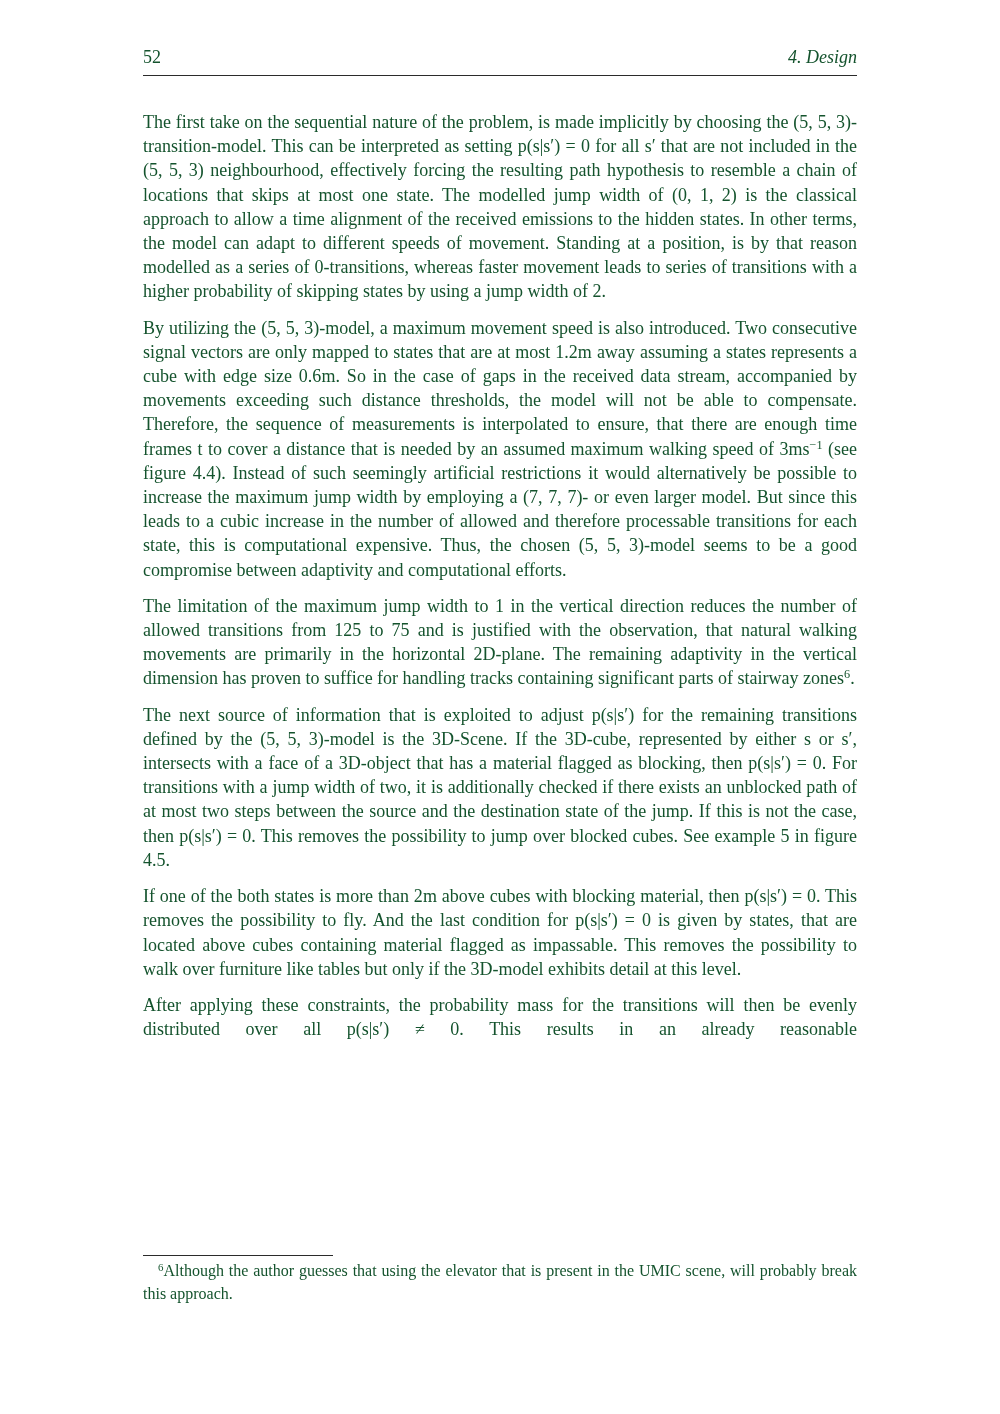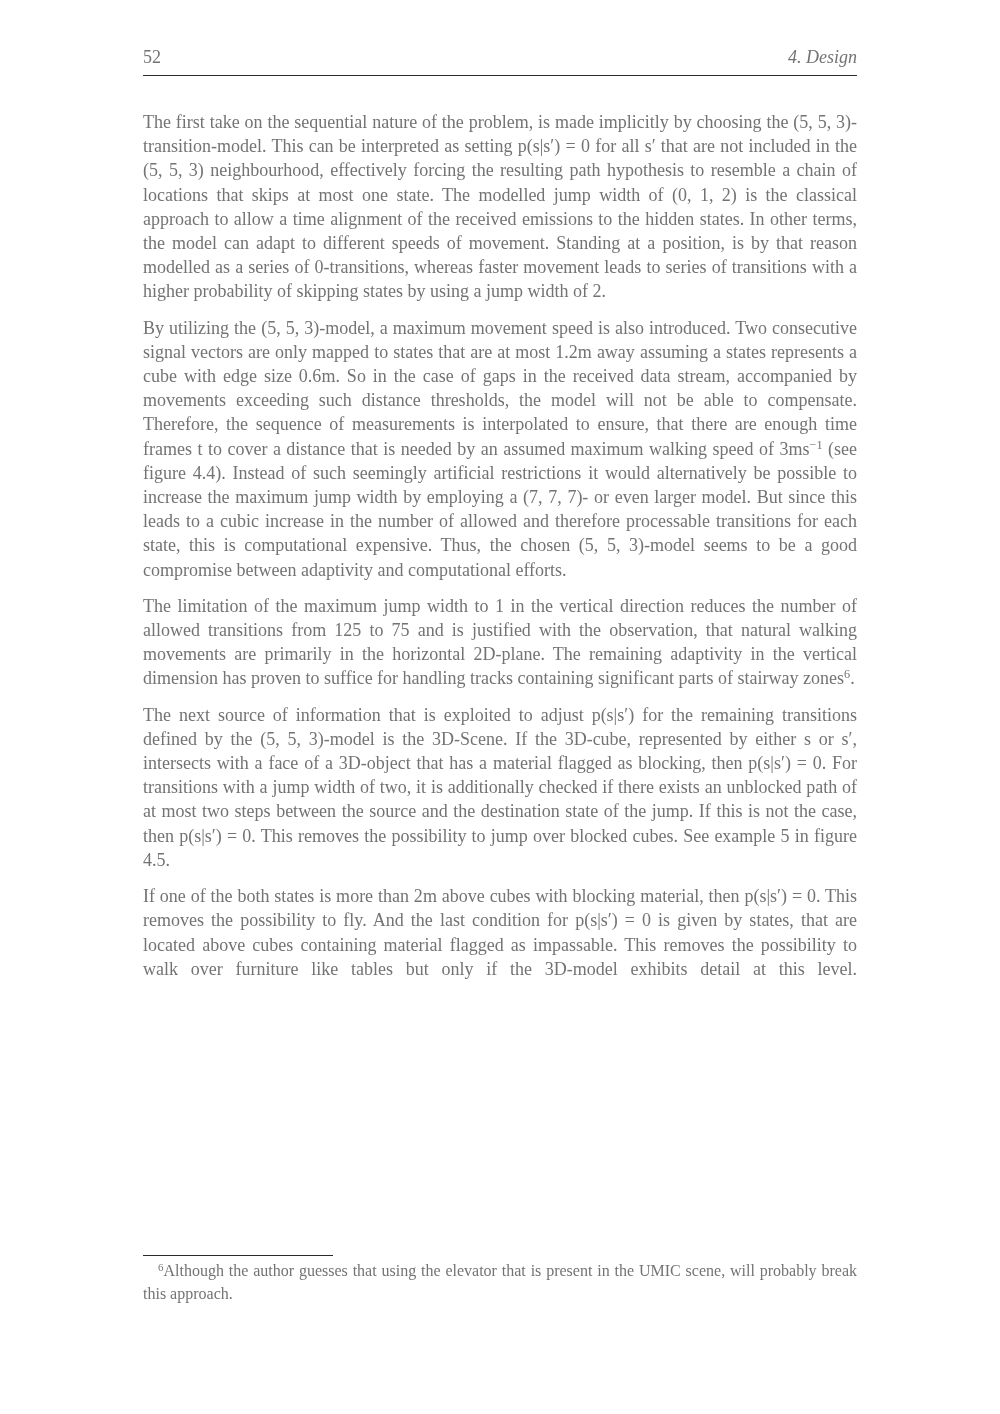--- a/index.html
+++ b/index.html
@@ -6,21 +6,21 @@
     margin: 0;
     padding: 0;
     background: #ffffff;
   }
   .page {
     position: relative;
     width: 1000px;
     height: 1414px;
     background: #ffffff;
     font-family: "Liberation Serif", serif;
-    color: #737373;
+    color: #14532d;
     overflow: hidden;
   }
   .page-header {
     position: absolute;
     left: 143px;
     top: 47px;
     width: 714px;
     display: flex;
     justify-content: space-between;
     align-items: baseline;
@@ -90,20 +90,21 @@
   </header>
 
   <div class="header-rule"></div>
 
   <main class="body-text" id="paragraphs">
       <p class="para"><span>The first take on the sequential nature of the problem, is made implicitly by choosing the (5, 5, 3)-transition-model. This can be interpreted as setting </span><span class="i">p(s|s′) = 0</span><span> for all </span><span class="i">s′</span><span> that are not included in the (5, 5, 3) neighbourhood, effectively forcing the resulting path hypothesis to resemble a chain of locations that skips at most one state. The modelled jump width of (0, 1, 2) is the classical approach to allow a time alignment of the received emissions to the hidden states. In other terms, the model can adapt to different speeds of movement. Standing at a position, is by that reason modelled as a series of 0-transitions, whereas faster movement leads to series of transitions with a higher probability of skipping states by using a jump width of 2.</span></p>
       <p class="para"><span>By utilizing the (5, 5, 3)-model, a maximum movement speed is also introduced. Two consecutive signal vectors are only mapped to states that are at most 1.2</span><span class="i">m</span><span> away assuming a states represents a cube with edge size 0.6</span><span class="i">m</span><span>. So in the case of gaps in the received data stream, accompanied by movements exceeding such distance thresholds, the model will not be able to compensate. Therefore, the sequence of measurements is interpolated to ensure, that there are enough time frames </span><span class="i">t</span><span> to cover a distance that is needed by an assumed maximum walking speed of 3</span><span class="i">ms</span><span class="sup">−1</span><span> (see figure 4.4). Instead of such seemingly artificial restrictions it would alternatively be possible to increase the maximum jump width by employing a (7, 7, 7)- or even larger model. But since this leads to a cubic increase in the number of allowed and therefore processable transitions for each state, this is computational expensive. Thus, the chosen (5, 5, 3)-model seems to be a good compromise between adaptivity and computational efforts.</span></p>
       <p class="para"><span>The limitation of the maximum jump width to 1 in the vertical direction reduces the number of allowed transitions from 125 to 75 and is justified with the observation, that natural walking movements are primarily in the horizontal 2D-plane. The remaining adaptivity in the vertical dimension has proven to suffice for handling tracks containing significant parts of stairway zones</span><span class="sup">6</span><span>.</span></p>
       <p class="para"><span>The next source of information that is exploited to adjust </span><span class="i">p(s|s′)</span><span> for the remaining transitions defined by the (5, 5, 3)-model is the 3D-Scene. If the 3D-cube, represented by either </span><span class="i">s</span><span> or </span><span class="i">s′</span><span>, intersects with a face of a 3D-object that has a material flagged as blocking, then </span><span class="i">p(s|s′) = 0</span><span>. For transitions with a jump width of two, it is additionally checked if there exists an unblocked path of at most two steps between the source and the destination state of the jump. If this is not the case, then </span><span class="i">p(s|s′) = 0</span><span>. This removes the possibility to jump over blocked cubes. See example 5 in figure 4.5.</span></p>
       <p class="para"><span>If one of the both states is more than 2</span><span class="i">m</span><span> above cubes with blocking material, then </span><span class="i">p(s|s′) = 0</span><span>. This removes the possibility to fly. And the last condition for </span><span class="i">p(s|s′) = 0</span><span> is given by states, that are located above cubes containing material flagged as impassable. This removes the possibility to walk over furniture like tables but only if the 3D-model exhibits detail at this level.</span></p>
+      <p class="para"><span>After applying these constraints, the probability mass for the transitions will then be evenly distributed over all </span><span class="i">p(s|s′) ≠ 0</span><span>. This results in an already reasonable</span></p>
     </main>
 
   <div class="footnote-rule"></div>
 
   <div class="footnote">
     <span class="sup">6</span><span>Although the author guesses that using the elevator that is present in the UMIC scene, will probably break this approach.</span>
   </div>
 
 </div>
 

